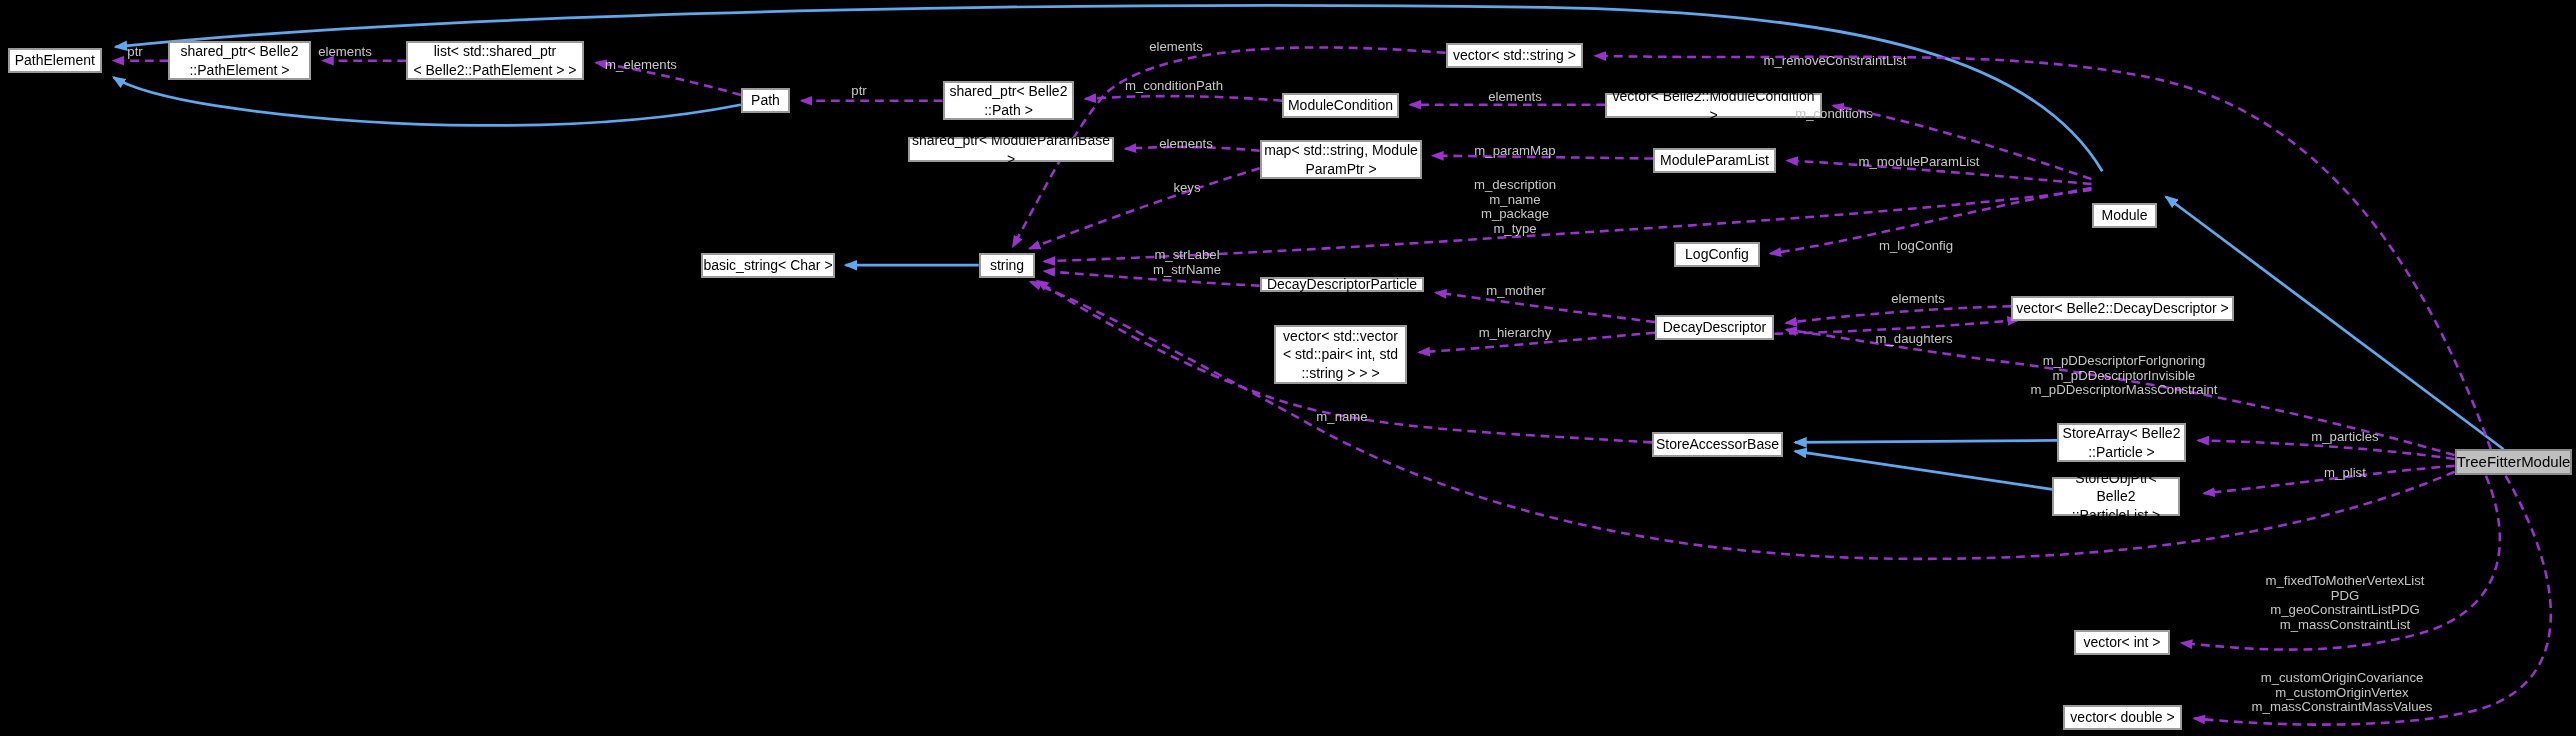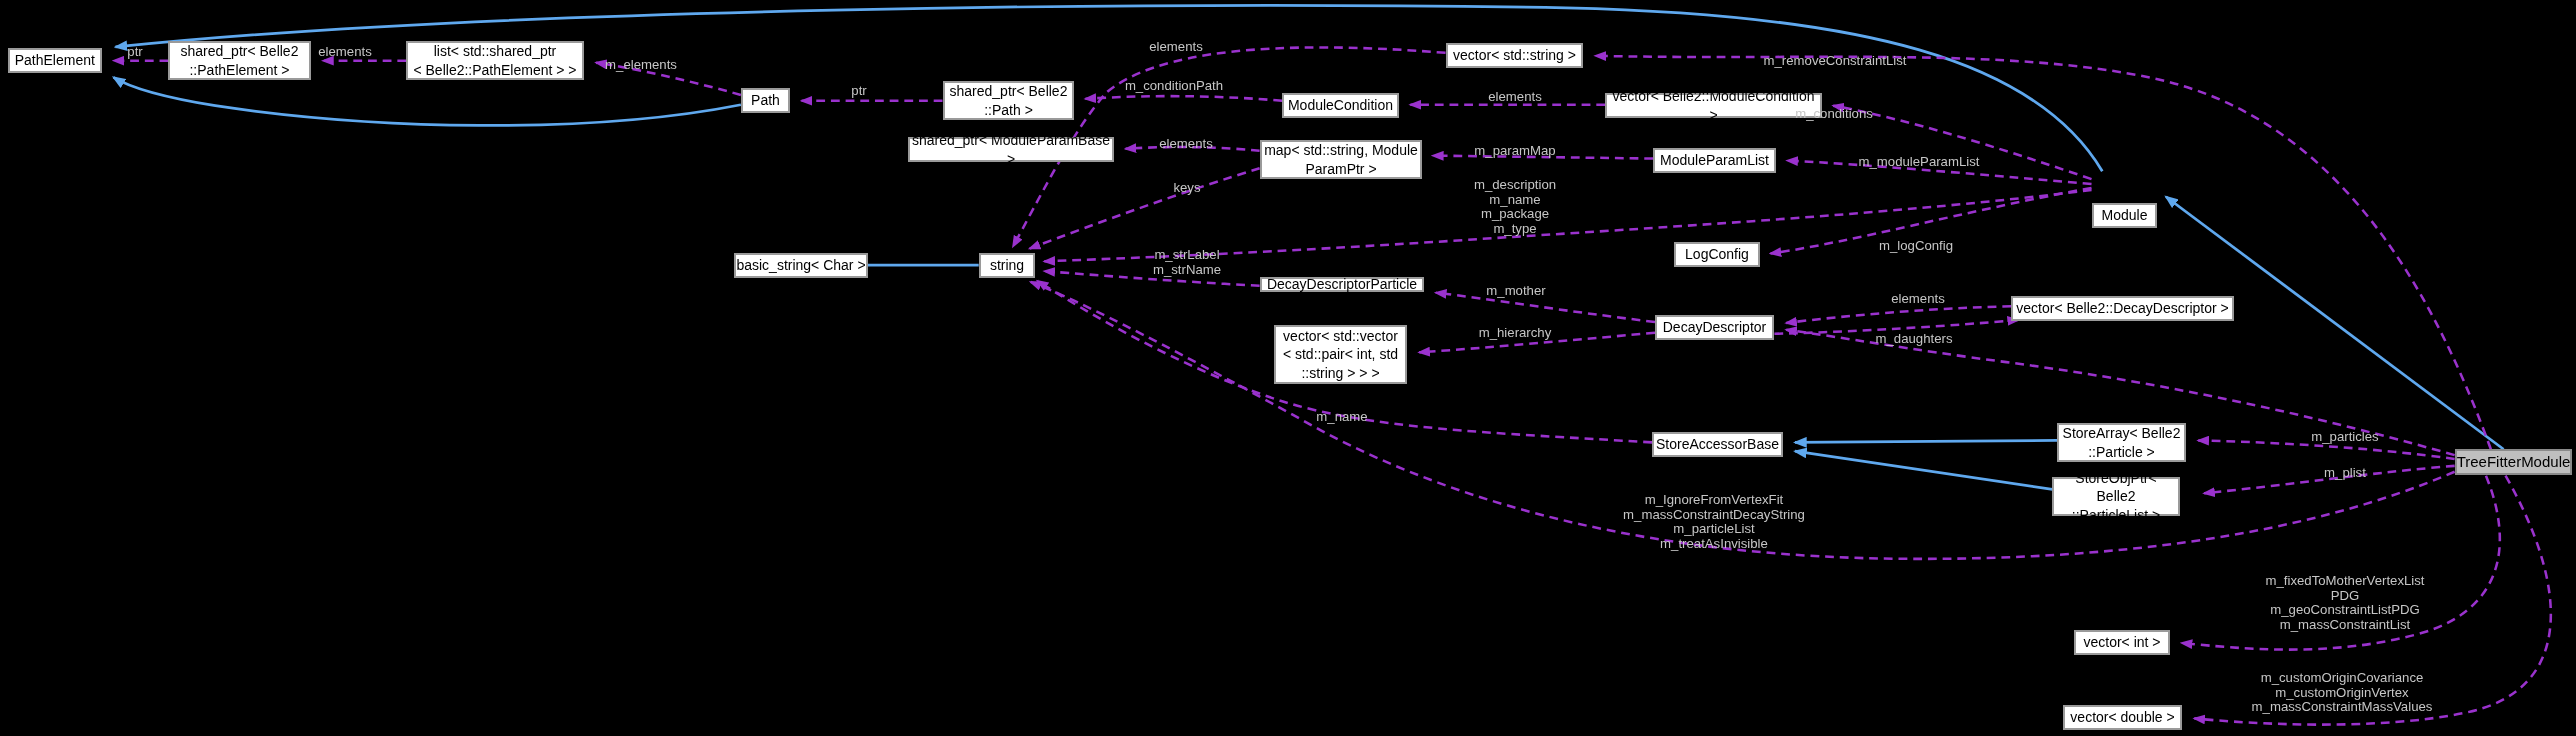--- a/index.html
+++ b/index.html
@@ -75,21 +75,21 @@
   <div class="node" style="left:943px;top:81px;width:131px;height:39px;">shared_ptr&lt; Belle2
 ::Path &gt;</div>
   <div class="node" style="left:908px;top:137px;width:206px;height:25.4px;">shared_ptr&lt; ModuleParamBase &gt;</div>
   <div class="node" style="left:1260px;top:140px;width:162px;height:39px;">map&lt; std::string, Module
 ParamPtr &gt;</div>
   <div class="node" style="left:1282px;top:93px;width:117px;height:25.4px;">ModuleCondition</div>
   <div class="node" style="left:1446px;top:43px;width:137px;height:25.4px;">vector&lt; std::string &gt;</div>
   <div class="node" style="left:1605px;top:93px;width:217px;height:25.4px;">vector&lt; Belle2::ModuleCondition &gt;</div>
   <div class="node" style="left:1653px;top:148px;width:123px;height:25.4px;">ModuleParamList</div>
   <div class="node" style="left:1674px;top:242px;width:86px;height:25.4px;">LogConfig</div>
-  <div class="node" style="left:701px;top:253px;width:134px;height:25.4px;margin-left:33px;">basic_string&lt; Char &gt;</div>
+  <div class="node" style="left:701px;top:253px;width:134px;height:25.4px;">basic_string&lt; Char &gt;</div>
   <div class="node" style="left:979px;top:253px;width:56px;height:25.4px;">string</div>
   <div class="node" style="left:1260px;top:277px;width:164px;height:15px;">DecayDescriptorParticle</div>
   <div class="node" style="left:1274px;top:325px;width:133px;height:59px;">vector&lt; std::vector
 &lt; std::pair&lt; int, std
 ::string &gt; &gt; &gt;</div>
   <div class="node" style="left:1655px;top:315px;width:119px;height:25.4px;">DecayDescriptor</div>
   <div class="node" style="left:2011px;top:296px;width:223px;height:25.4px;">vector&lt; Belle2::DecayDescriptor &gt;</div>
   <div class="node" style="left:1652px;top:432px;width:131px;height:25px;">StoreAccessorBase</div>
   <div class="node" style="left:2057px;top:423px;width:129px;height:39px;">StoreArray&lt; Belle2
 ::Particle &gt;</div>
@@ -117,27 +117,26 @@
 m_name
 m_package
 m_type</span>
   <span class="elabel" style="left:1916px;top:246px;">m_logConfig</span>
   <span class="elabel" style="left:1187px;top:263px;">m_strLabel
 m_strName</span>
   <span class="elabel" style="left:1516px;top:291px;">m_mother</span>
   <span class="elabel" style="left:1515px;top:333px;">m_hierarchy</span>
   <span class="elabel" style="left:1918px;top:299px;">elements</span>
   <span class="elabel" style="left:1914px;top:339px;">m_daughters</span>
+  <span class="elabel" style="left:2124px;top:376px;">m_pDDescriptorForIgnoring
+m_pDDescriptorInvisible
+m_pDDescriptorMassConstraint</span>
   <span class="elabel" style="left:1342px;top:417px;">m_name</span>
   <span class="elabel" style="left:2345px;top:437px;">m_particles</span>
   <span class="elabel" style="left:2345px;top:473px;">m_plist</span>
-  <span class="elabel" style="left:1714px;top:522px;">m_IgnoreFromVertexFit
-m_massConstraintDecayString
-m_particleList
-m_treatAsInvisible</span>
   <span class="elabel" style="left:2342px;top:693px;">m_customOriginCovariance
 m_customOriginVertex
 m_massConstraintMassValues</span>
   <span class="elabel" style="left:2345px;top:603px;">m_fixedToMotherVertexList
 PDG
 m_geoConstraintListPDG
 m_massConstraintList</span>
 
 </div>
 

